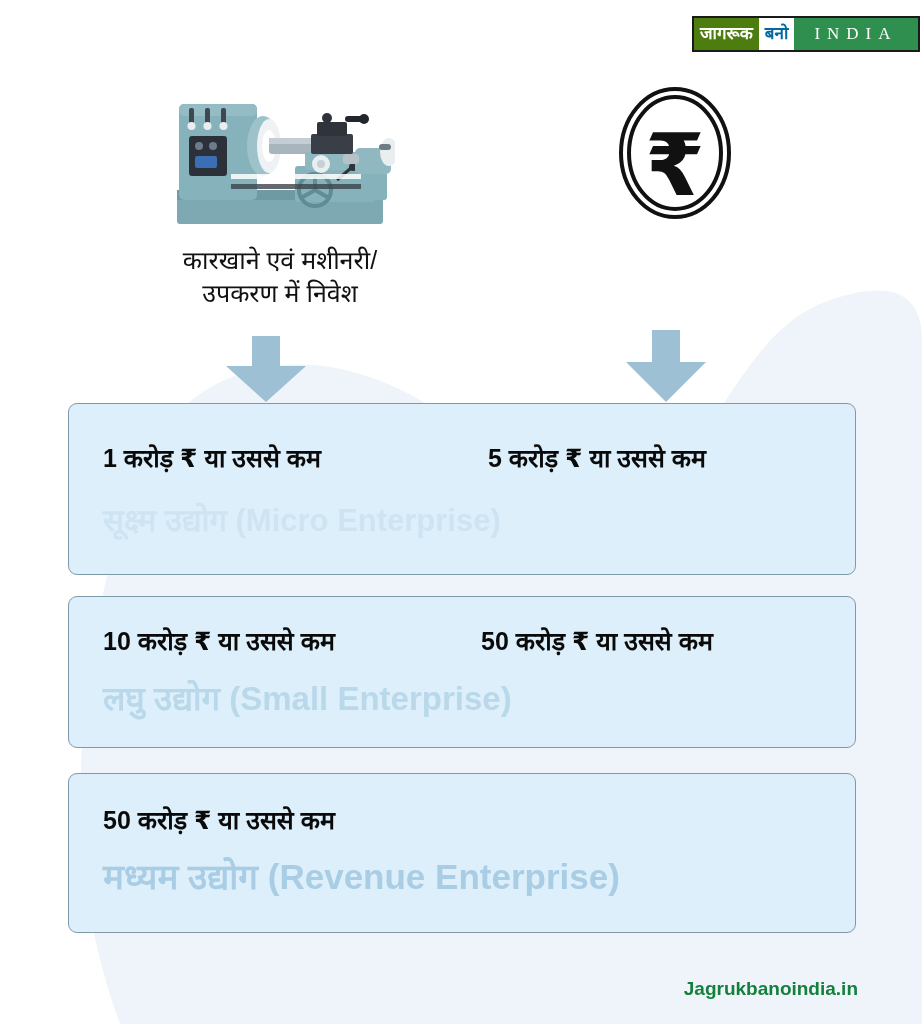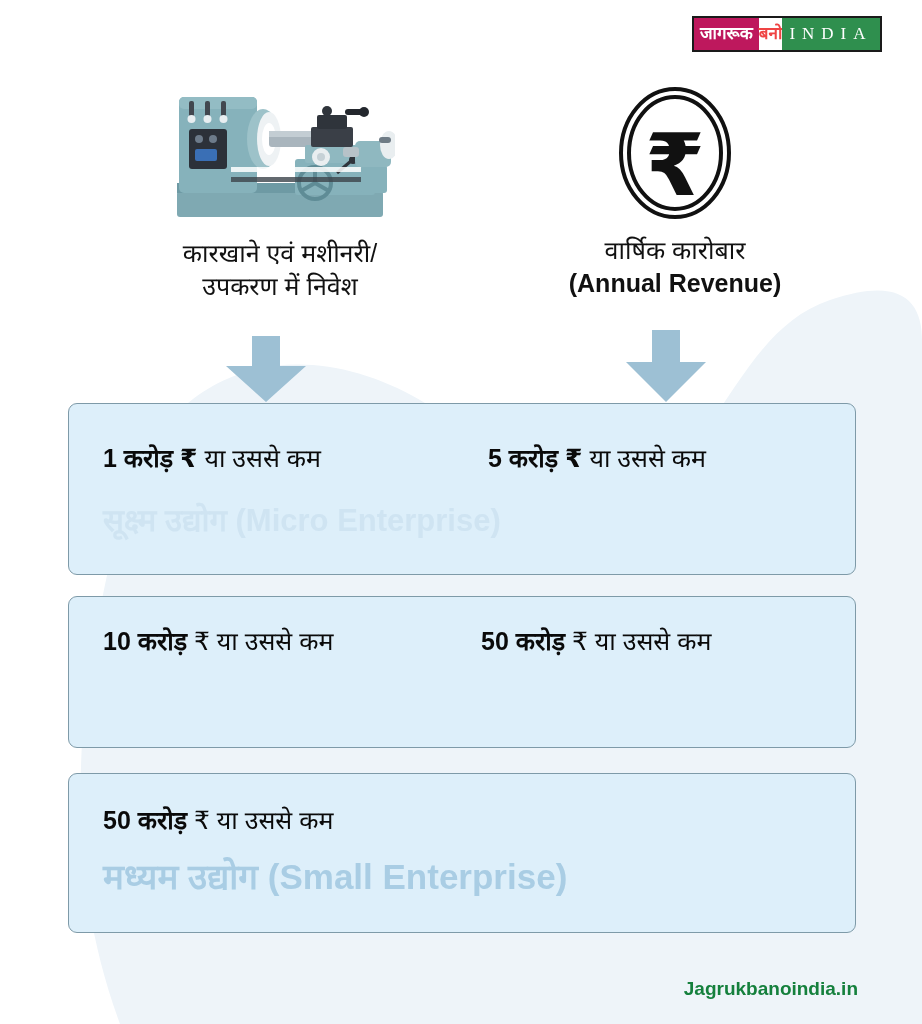--- a/index.html
+++ b/index.html
@@ -35,57 +35,57 @@
     top: 16px;
     left: 692px;
     display: flex;
     align-items: stretch;
     border: 2px solid #1a1a1a;
     background: #ffffff;
     height: 32px;
     z-index: 5;
   }
   .logo-orange {
-    background: #be185d;
+    background: #4d7c0f;
     color: #ffffff;
     font-weight: 700;
     font-size: 17px;
     line-height: 32px;
     padding: 0 6px;
     letter-spacing: 0px;
     white-space: nowrap;
   }
   .logo-teal {
     background: #ffffff;
-    color: #ef4444;
+    color: #0369a1;
     font-weight: 700;
     font-size: 17px;
     line-height: 32px;
-    padding: 0 0;
+    padding: 0 6px;
     white-space: nowrap;
   }
   .logo-green {
     background: #2f8f4e;
     color: #ffffff;
     font-weight: 400;
     font-size: 17px;
     line-height: 32px;
-    padding: 0 7px;
+    padding: 0 20px;
     letter-spacing: 7px;
     white-space: nowrap;
     font-family: "Liberation Serif", "DejaVu Serif", serif;
   }
 
   
   .col {
     position: absolute;
     z-index: 3;
     text-align: center;
   }
-  .col-left  { left: 70px;  top: 81px; width: 420px; }
+  .col-left  { left: 70px;  top: 88px; width: 420px; }
   .col-right { left: 490px; top: 78px; width: 370px; }
 
   .icon-wrap {
     height: 150px;
     display: flex;
     align-items: center;
     justify-content: center;
   }
 
   .caption {
@@ -134,21 +134,21 @@
   .amount {
     font-size: 25px;
     color: #0a0a0a;
     white-space: nowrap;
     font-family: "Liberation Sans", "DejaVu Sans", sans-serif;
   }
   .amount .num {
     font-weight: 700;
   }
   .amount .tail {
-    font-weight: 400;
+    font-weight: 700;
     text-align: center;
   }
   .amount-invest { width: 385px; }
   .amount-revenue { }
 
   .tier-label {
     padding-left: 34px;
     font-weight: 700;
     white-space: nowrap;
     font-family: "Liberation Sans", "DejaVu Sans", sans-serif;
@@ -260,24 +260,20 @@
   </div>
 
   <div class="col col-right">
     <div class="icon-wrap">
       <svg width="120" height="136" viewBox="0 0 120 136">
         <ellipse cx="60" cy="68" rx="54" ry="64" fill="none" stroke="#111111" stroke-width="4"></ellipse>
         <ellipse cx="60" cy="68" rx="46" ry="56" fill="none" stroke="#111111" stroke-width="4"></ellipse>
         <text x="60" y="110" text-anchor="middle" font-family="'Liberation Sans','DejaVu Sans',sans-serif" font-size="86" font-weight="700" fill="#111111">₹</text>
       </svg>
     </div>
-    <div class="caption">
-      <span>वार्षिक कारोबार</span>
-      <span class="bold-en">(Annual Revenue)</span>
-    </div>
   </div>
 
   <div class="arrow arrow-left">
     <svg width="96" height="66" viewBox="0 0 96 66">
       <polygon points="34,0 62,0 62,30 88,30 48,66 8,30 34,30" fill="#9dc0d4"></polygon>
     </svg>
   </div>
   <div class="arrow arrow-right">
     <svg width="96" height="72" viewBox="0 0 96 72">
       <polygon points="34,0 62,0 62,32 88,32 48,72 8,32 34,32" fill="#9dc0d4"></polygon>
@@ -298,26 +294,27 @@
 
   <div class="card card-2">
     <div class="card-row">
       <div class="amount amount-invest">
         <span class="num">10 करोड़</span><span class="tail"> ₹ या उससे कम</span>
       </div>
       <div class="amount amount-revenue">
         <span class="num">50 करोड़</span><span class="tail"> ₹ या उससे कम</span>
       </div>
     </div>
+    <div class="tier-label">लघु उद्योग (Small Enterprise)</div>
   </div>
 
   <div class="card card-3">
     <div class="card-row">
       <div class="amount amount-invest">
         <span class="num">50 करोड़</span><span class="tail"> ₹ या उससे कम</span>
       </div>
     </div>
-    <div class="tier-label">मध्यम उद्योग (Small Enterprise)</div>
+    <div class="tier-label">मध्यम उद्योग (Revenue Enterprise)</div>
   </div>
 
   <div class="footer">Jagrukbanoindia.in</div>
 
 </div>
 
 </body></html>

